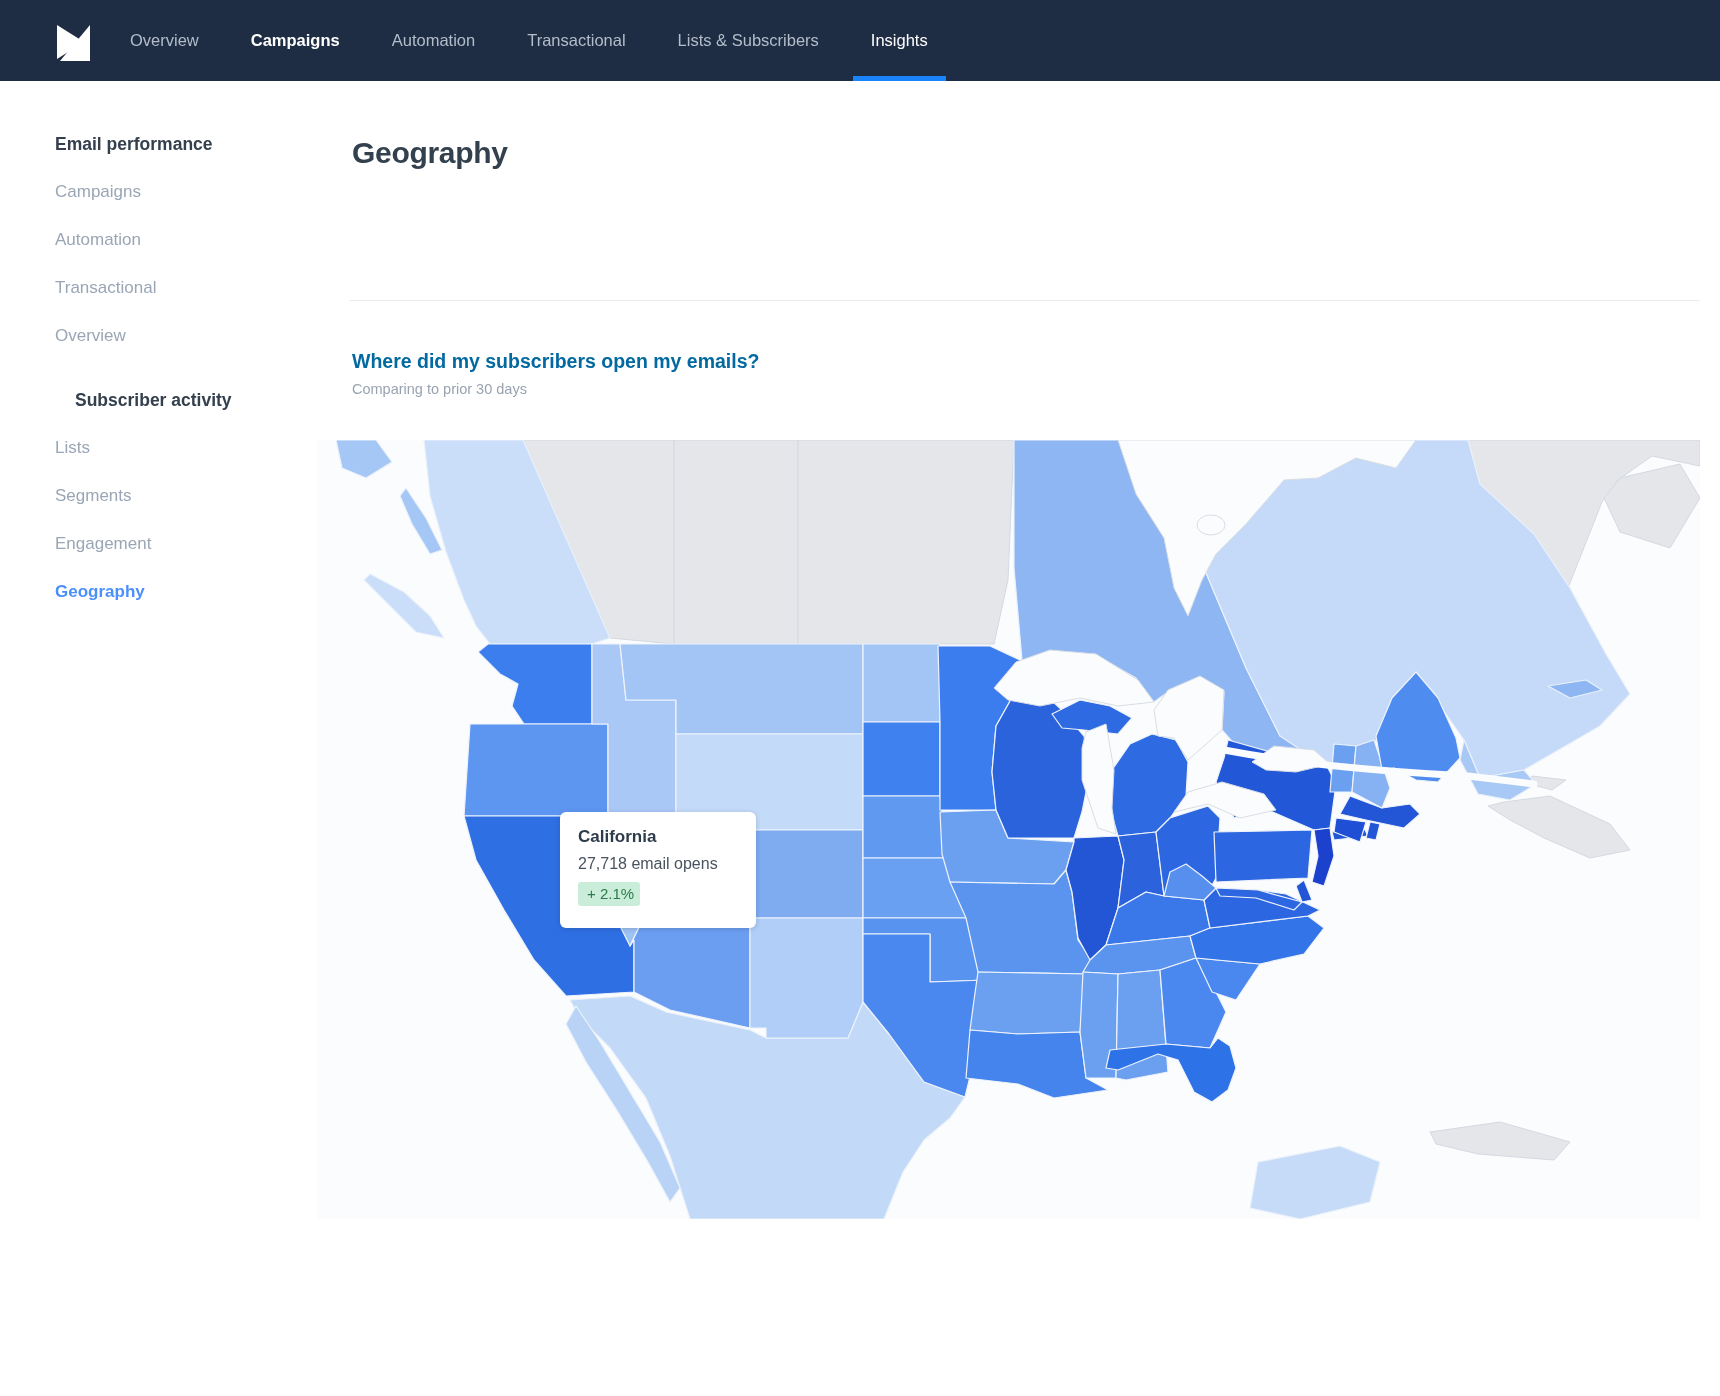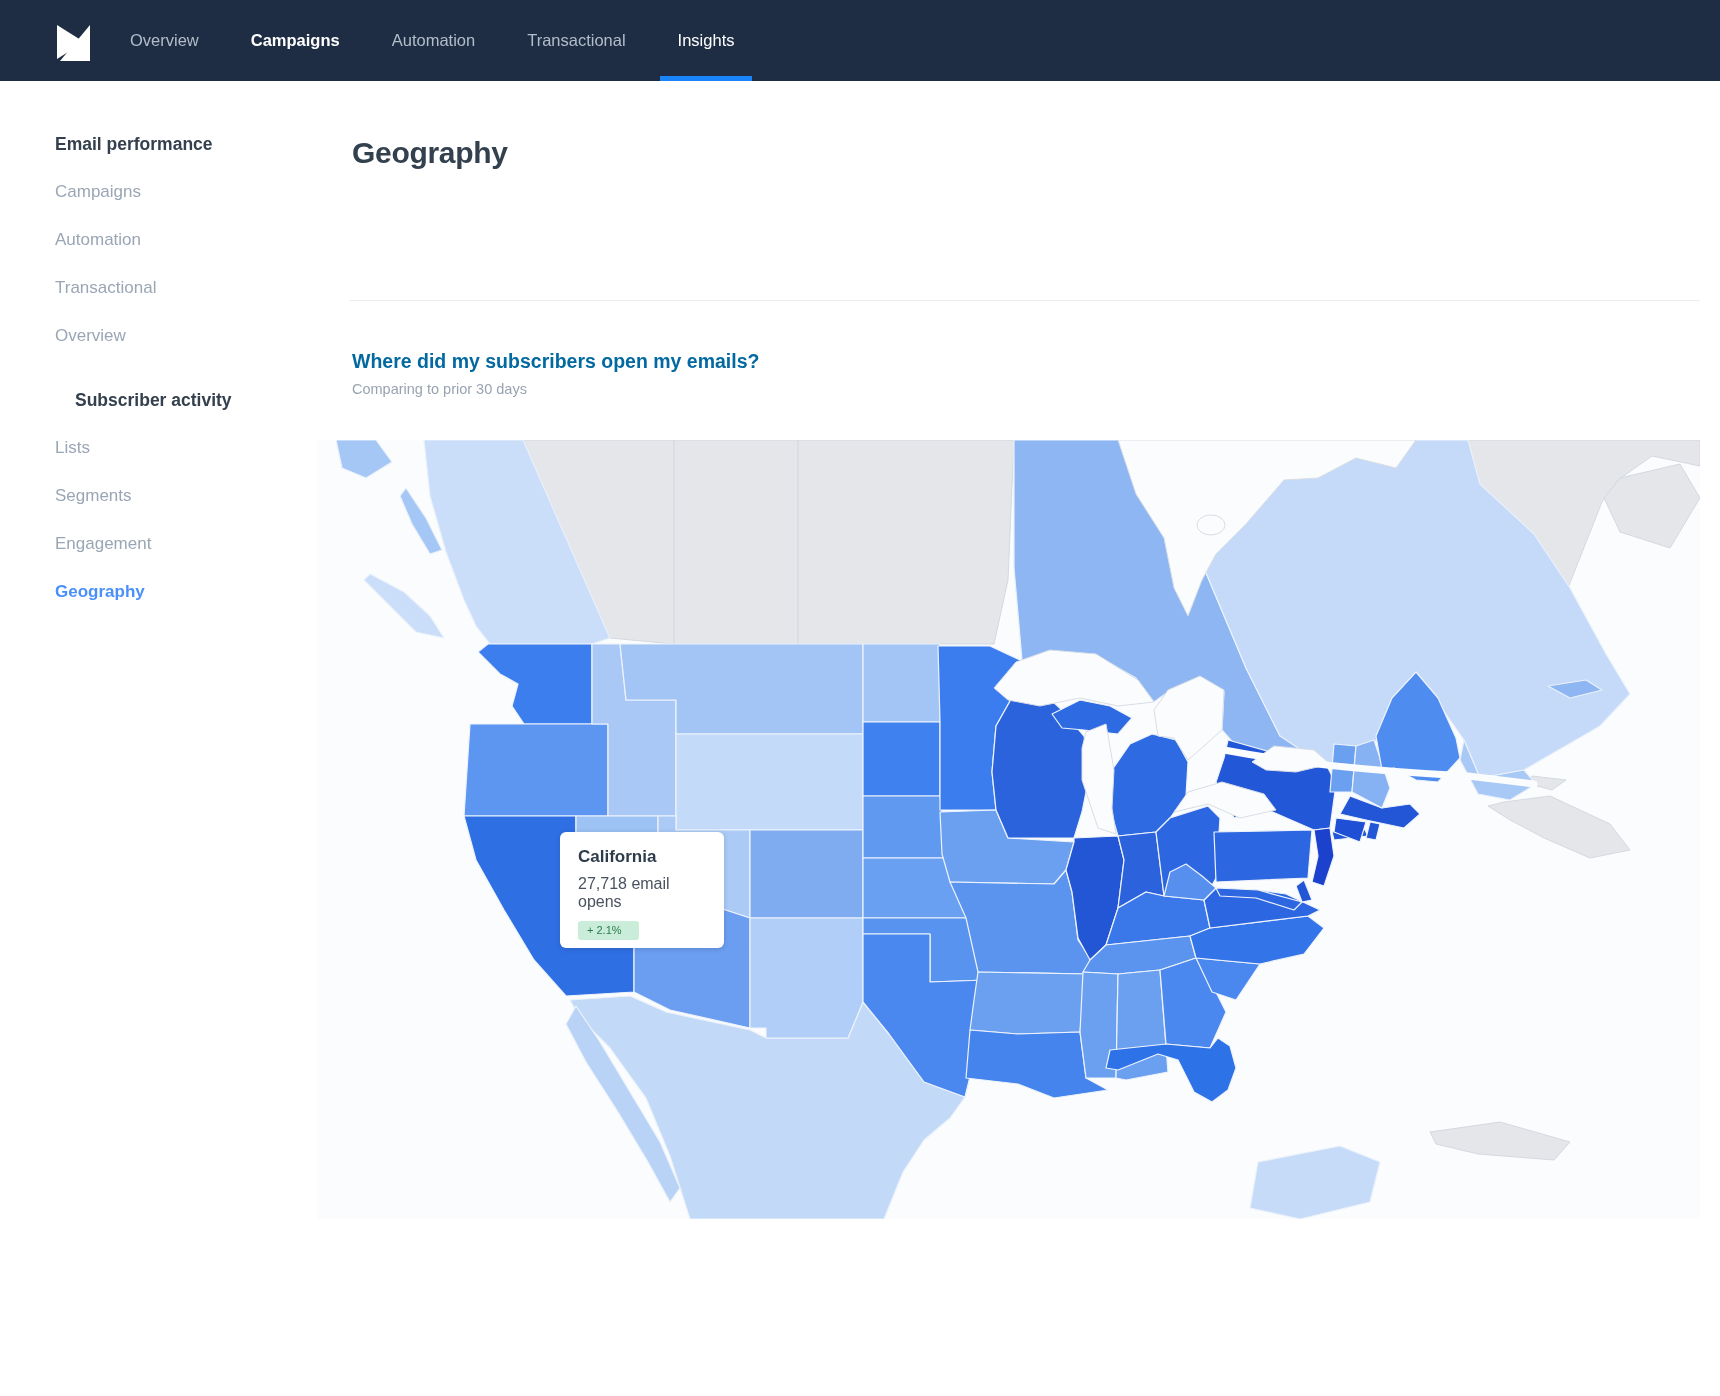--- a/index.html
+++ b/index.html
@@ -35,44 +35,45 @@
   .divider{position:absolute;left:350px;top:300px;width:1350px;height:1px;background:#e9ebef;}
   .question{position:absolute;left:352px;top:350px;font-size:19.5px;font-weight:bold;color:#0369a1;}
   .question-sub{position:absolute;left:352px;top:381px;font-size:14.5px;color:#99a3b0;}
 
   
   .map-wrap{position:absolute;left:318px;top:440px;width:1382px;height:779px;overflow:hidden;}
   .map-wrap svg{display:block;}
   .map-wrap polygon, .map-wrap path, .map-wrap ellipse, .map-wrap circle{stroke-linejoin:round;}
 
   
-  .tooltip{position:absolute;left:560px;top:812px;width:164px;height:116px;background:#ffffff;
+  .tooltip{position:absolute;left:560px;top:812px;width:196px;height:116px;background:#ffffff;
            border-radius:6px;box-shadow:0 1px 5px rgba(40,50,70,0.22);box-sizing:border-box;
-           padding:15px 18px;margin-top:20px;}
+           padding:15px 18px;}
   .tooltip-title{font-size:17px;font-weight:bold;color:#2e3b4a;margin-bottom:8px;}
   .tooltip-value{font-size:16px;color:#49535f;margin-bottom:9px;}
-  .tooltip-badge{display:inline-block;font-size:11px;padding:3px 17px 4px 9px;border-radius:3px;}
+  .tooltip-badge{display:inline-block;font-size:15px;padding:3px 6px 4px 9px;border-radius:3px;}
 </style>
 </head>
 <body>
 
 <div class="page">
 
   <div class="nav">
     <div class="nav-logo">
       <svg viewBox="0 0 36 40" width="36" height="40">
         <polygon points="0,4 27,21 0,38" fill="#ffffff"></polygon>
         <polygon points="3,40 33,4 33,40" fill="#ffffff"></polygon>
       </svg>
     </div>
     <div class="nav-items">
       <div class="nav-item">Overview</div>
       <div class="nav-item bold">Campaigns</div>
       <div class="nav-item">Automation</div>
       <div class="nav-item">Transactional</div>
+      <div class="nav-item">Lists &amp; Subscribers</div>
       <div class="nav-item active">
         <span>Insights</span>
         <span class="nav-underline" style="background: rgb(26, 132, 251);"></span>
       </div>
     </div>
   </div>
 
   <div class="sidebar">
     <div class="side-heading">Email performance</div>
     <div class="side-item">Campaigns</div>

